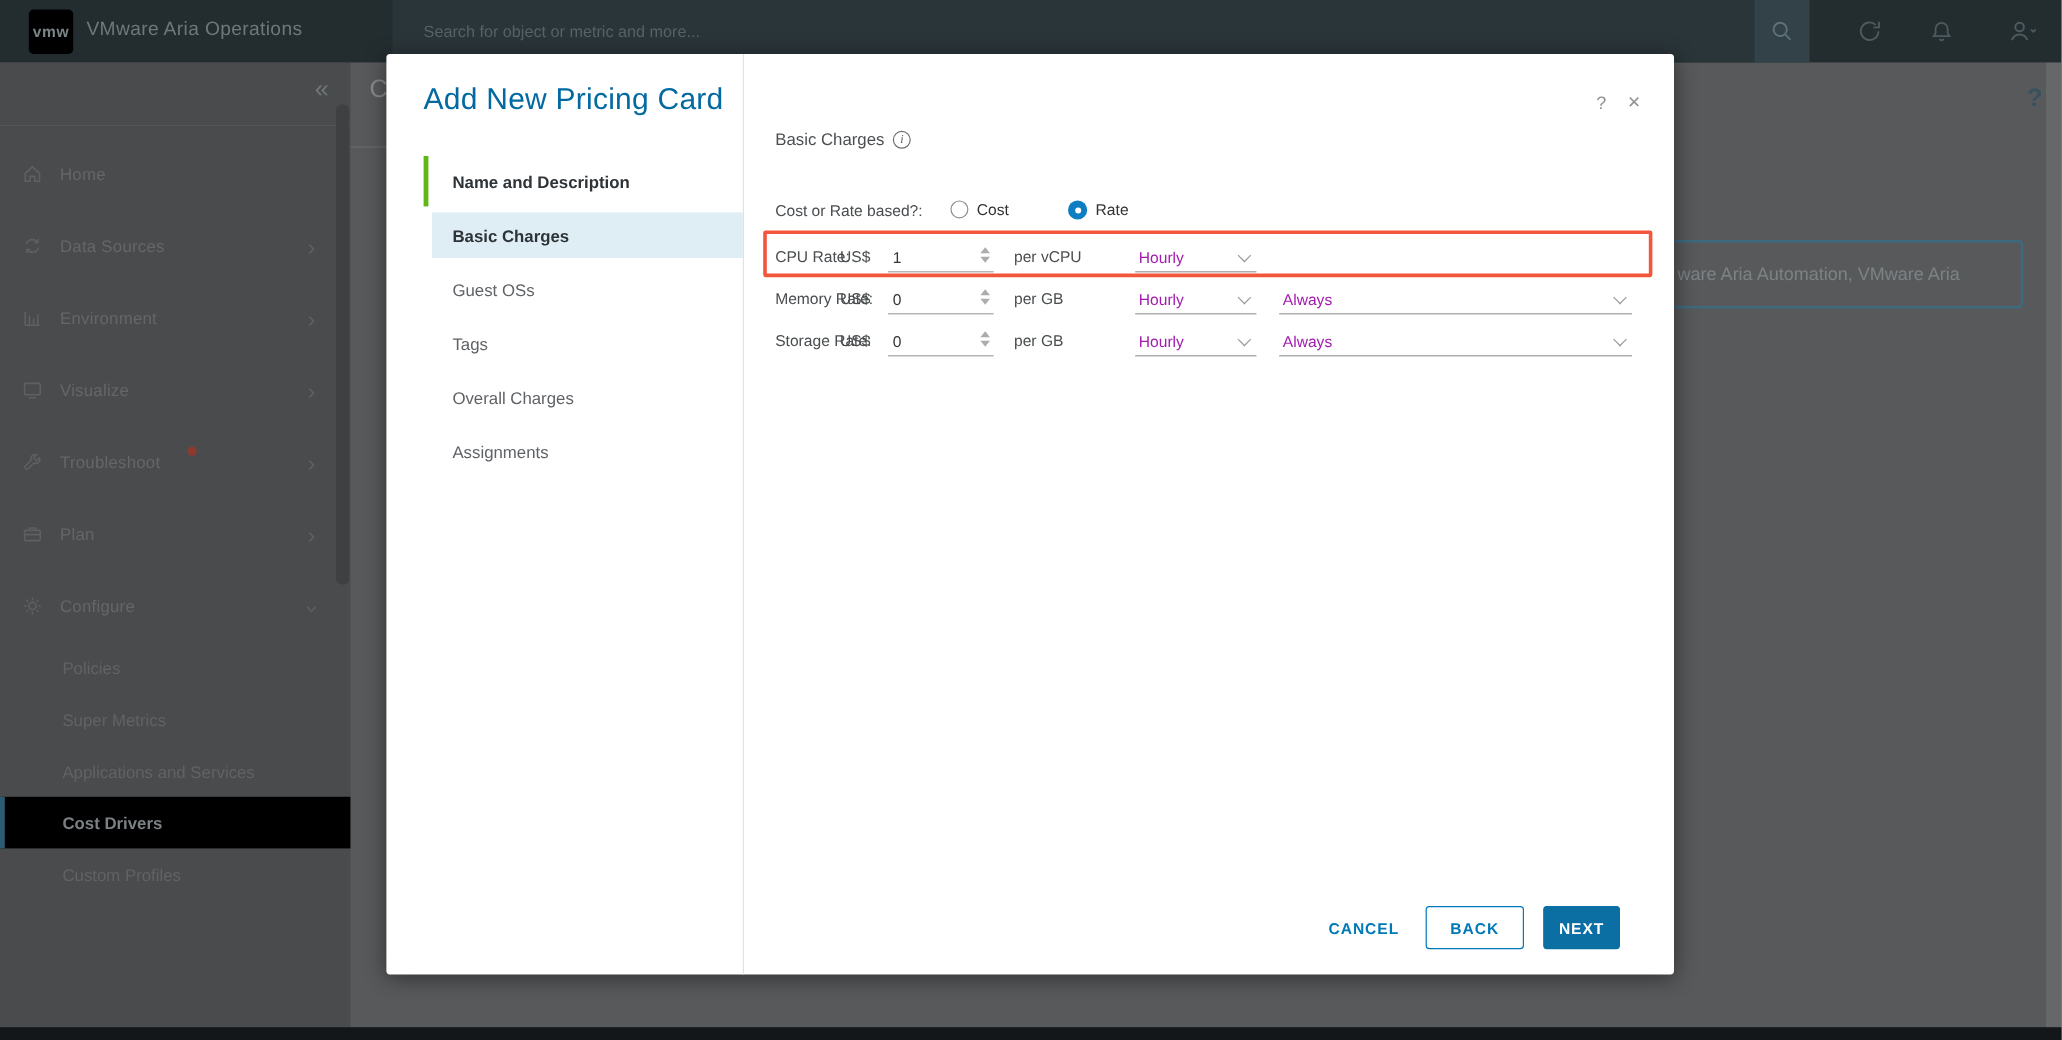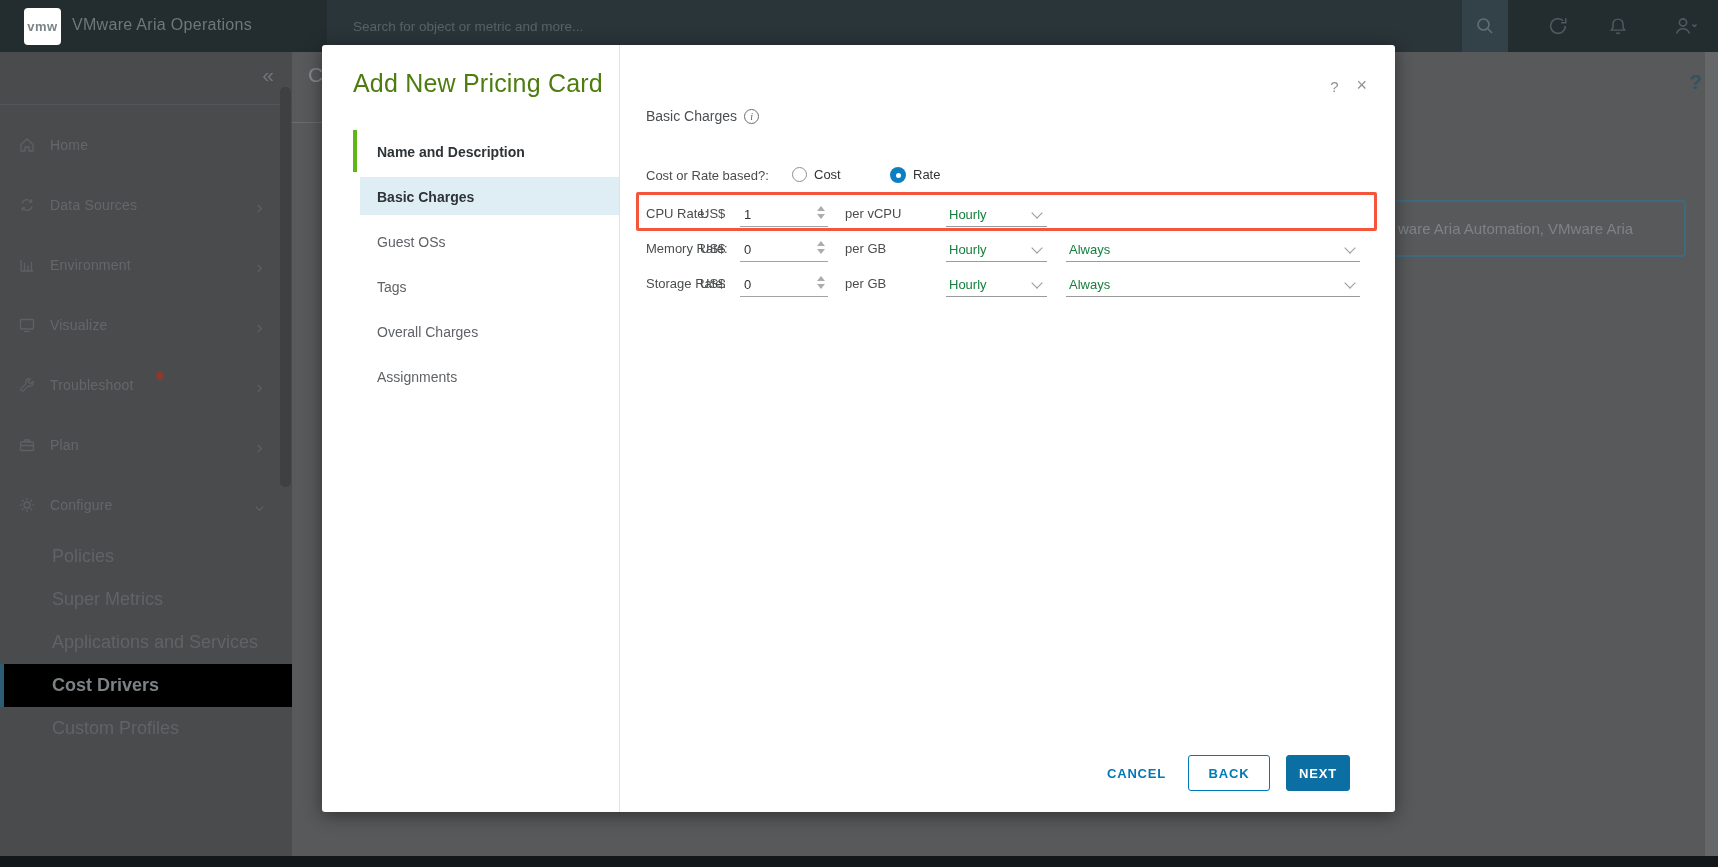--- a/index.html
+++ b/index.html
@@ -1,21 +1,21 @@
 <!DOCTYPE html>
 <html><head>
 <meta charset="utf-8">
 <style>
   * { margin:0; padding:0; box-sizing:border-box; }
   html,body { width:1718px; height:867px; overflow:hidden; }
   body { font-family:"Liberation Sans", sans-serif; background:#58595b; position:relative; }
 
   
   .app-header { position:absolute; top:0; left:0; width:1718px; height:52px; background:#232d30; z-index:5; }
-  .logo-box { position:absolute; left:24px; top:8px; width:37px; height:37px; background:#ffffff; border-radius:4px;
+  .logo-box { position:absolute; left:24px; top:8px; width:37px; height:37px; background:#000000; border-radius:4px;
               color:#7b8486; font-size:13px; font-weight:bold; display:flex; align-items:center; justify-content:center; letter-spacing:.5px; }
   .app-title { position:absolute; left:72px; top:16px; color:#6d7879; font-size:16px; font-weight:400; letter-spacing:.3px; }
   .search-box { position:absolute; left:327px; top:0; width:1135px; height:52px; background:#2a3539; }
   .search-box input { width:100%; height:100%; background:transparent; border:none; outline:none;
                       padding-left:26px; font-size:13.5px; color:#8b9597; font-family:"Liberation Sans", sans-serif; }
   .search-box input::placeholder { color:#55626"Liberation Sans"; color:#556266; opacity:1; }
   .search-btn { position:absolute; left:1462px; top:0; width:46px; height:52px; background:#334149; color:#5d7078;
                 display:flex; align-items:center; justify-content:center; }
   .hicon { position:absolute; top:0; width:40px; height:52px; color:#4d5b60; display:flex; align-items:center; justify-content:center; }
   .hicon.refresh { left:1538px; }
@@ -27,42 +27,42 @@
   .sidebar { position:absolute; top:52px; left:0; width:292px; height:804px; background:#4a4b4d; z-index:2; }
   .sb-top { height:53px; border-bottom:1px solid #545558; position:relative; }
   .collapse-btn { position:absolute; right:18px; top:11px; color:#6f787a; font-size:21px; }
   .nav { padding-top:10px; }
   .nav-item { height:60px; display:flex; align-items:center; position:relative; color:#64676a; }
   .nav-item .nicon { position:absolute; left:18px; width:18px; height:18px; color:#5d6164; }
   .nav-item .nlabel { position:absolute; left:50px; font-size:14px; letter-spacing:.2px; }
   .nav-item .chev { position:absolute; right:27px; width:11px; height:11px; color:#5d6164; }
   .badge-dot { position:absolute; left:156px; top:17px; width:8px; height:8px; border-radius:50%; background:#8a3a31; }
   .sub-item { height:43px; display:flex; align-items:center; position:relative; color:#606366; }
-  .sub-item .nlabel { position:absolute; left:52px; font-size:18px; }
+  .sub-item .nlabel { position:absolute; left:52px; font-size:14px; }
   .sub-item.selected { background:#000000; color:#7c8184; font-weight:bold; }
   .sub-item.selected::before { content:""; position:absolute; left:0; top:0; bottom:0; width:4px; background:#2b5c74; }
   .sb-scrollbar { position:absolute; right:1px; top:35px; width:11px; height:400px; background:#3f4042; border-radius:5px; }
 
   
   .bg-page { position:absolute; left:292px; top:52px; right:0; bottom:0; background:#58595b; }
   .bg-heading { position:absolute; left:16px; top:11px; font-size:21px; color:#84898b; font-weight:300; }
   .bg-tabline { position:absolute; left:0; top:70px; width:34px; height:1px; background:#6a6b6d; }
   .bg-help { position:absolute; right:16px; top:18px; color:#35525f; font-size:21px; font-weight:bold; }
   .bg-box { position:absolute; left:1096px; top:148px; width:298px; height:57px; border:2px solid #3e6a7f; border-radius:4px;
             display:flex; align-items:center; overflow:hidden; }
   .bg-box span { color:#7c8385; font-size:15px; white-space:nowrap; padding-left:8px; }
   .bg-scrollbar { position:absolute; right:0; top:0; width:13px; height:100%; background:#666769; }
 
   .bottom-strip { position:absolute; left:0; top:856px; width:1718px; height:11px; background:#141719; z-index:20; }
 
   
   .modal { position:absolute; left:322px; top:45px; width:1073px; height:767px; background:#ffffff; border-radius:3px;
            box-shadow:0 3px 18px rgba(0,0,0,.45); z-index:10; display:flex; }
   .modal-left { width:298px; border-right:1px solid #e0e3e5; position:relative; }
-  .dialog-title { position:absolute; left:31px; top:24px; font-size:25px; font-weight:300; color:#4d7c0f; letter-spacing:.2px; white-space:nowrap; }
+  .dialog-title { position:absolute; left:31px; top:24px; font-size:25px; font-weight:300; color:#0369a1; letter-spacing:.2px; white-space:nowrap; }
   .steps { position:absolute; left:0; top:84px; width:297px; list-style:none; }
   .step { height:45px; position:relative; display:flex; align-items:center; }
   .step .step-label { position:absolute; left:55px; font-size:14px; color:#5f6266; z-index:1; }
   .step.visited .step-label { color:#2e3337; font-weight:bold; }
   .step.visited::before { content:""; position:absolute; left:31px; top:1px; bottom:2px; width:4px; background:#5eb715; }
   .step.active .step-label { color:#2e3337; font-weight:bold; }
   .step.active .step-bg { position:absolute; left:38px; right:0; top:3px; bottom:4px; background:#dfeef5; }
 
   .modal-right { flex:1; position:relative; }
   .dialog-corner { position:absolute; top:33px; right:28px; display:flex; gap:18px; color:#8f9194; }
@@ -92,21 +92,21 @@
   .f-input { position:absolute; left:120px; top:2px; width:88px; height:26px; border-bottom:1px solid #a3a3a3; }
   .f-input input { width:66px; border:none; outline:none; background:transparent; font-size:13px; color:#333;
                    padding:6px 0 0 4px; font-family:"Liberation Sans", sans-serif; }
   .stepper { position:absolute; right:3px; top:5px; display:flex; flex-direction:column; gap:3px; }
   .tri-up { width:0; height:0; border-left:4px solid transparent; border-right:4px solid transparent; border-bottom:5px solid #aaacae; }
   .tri-dn { width:0; height:0; border-left:4px solid transparent; border-right:4px solid transparent; border-top:5px solid #aaacae; }
   .f-unit { position:absolute; left:225px; top:7px; }
   .dropdown { position:absolute; top:2px; height:26px; border-bottom:1px solid #9b9b9b; }
   .dd1 { left:326px; width:101px; }
   .dd2 { left:446px; width:294px; }
-  .dd-value { position:absolute; left:3px; top:6px; font-size:13px; color:#15803d; white-space:nowrap; }
+  .dd-value { position:absolute; left:3px; top:6px; font-size:13px; color:#a21caf; white-space:nowrap; }
   .dd-chev { position:absolute; right:6px; top:8px; width:8px; height:8px;
              border-right:1.5px solid #9a9a9a; border-bottom:1.5px solid #9a9a9a; transform:rotate(45deg); }
 
   .modal-footer { position:absolute; right:45px; bottom:21px; display:flex; align-items:center; gap:16px; }
   .btn { font-family:"Liberation Sans", sans-serif; font-size:13px; font-weight:bold; letter-spacing:.8px; border-radius:3px; cursor:pointer; }
   .btn-link { color:#0079b8; background:none; border:none; padding:0 6px; }
   .btn-outline { color:#0079b8; background:#fff; border:1px solid #0079b8; width:82px; height:36px; }
   .btn-primary { color:#fff; background:#0b6fa4; border:1px solid #0b6fa4; width:64px; height:36px; }
 </style>
 </head>

